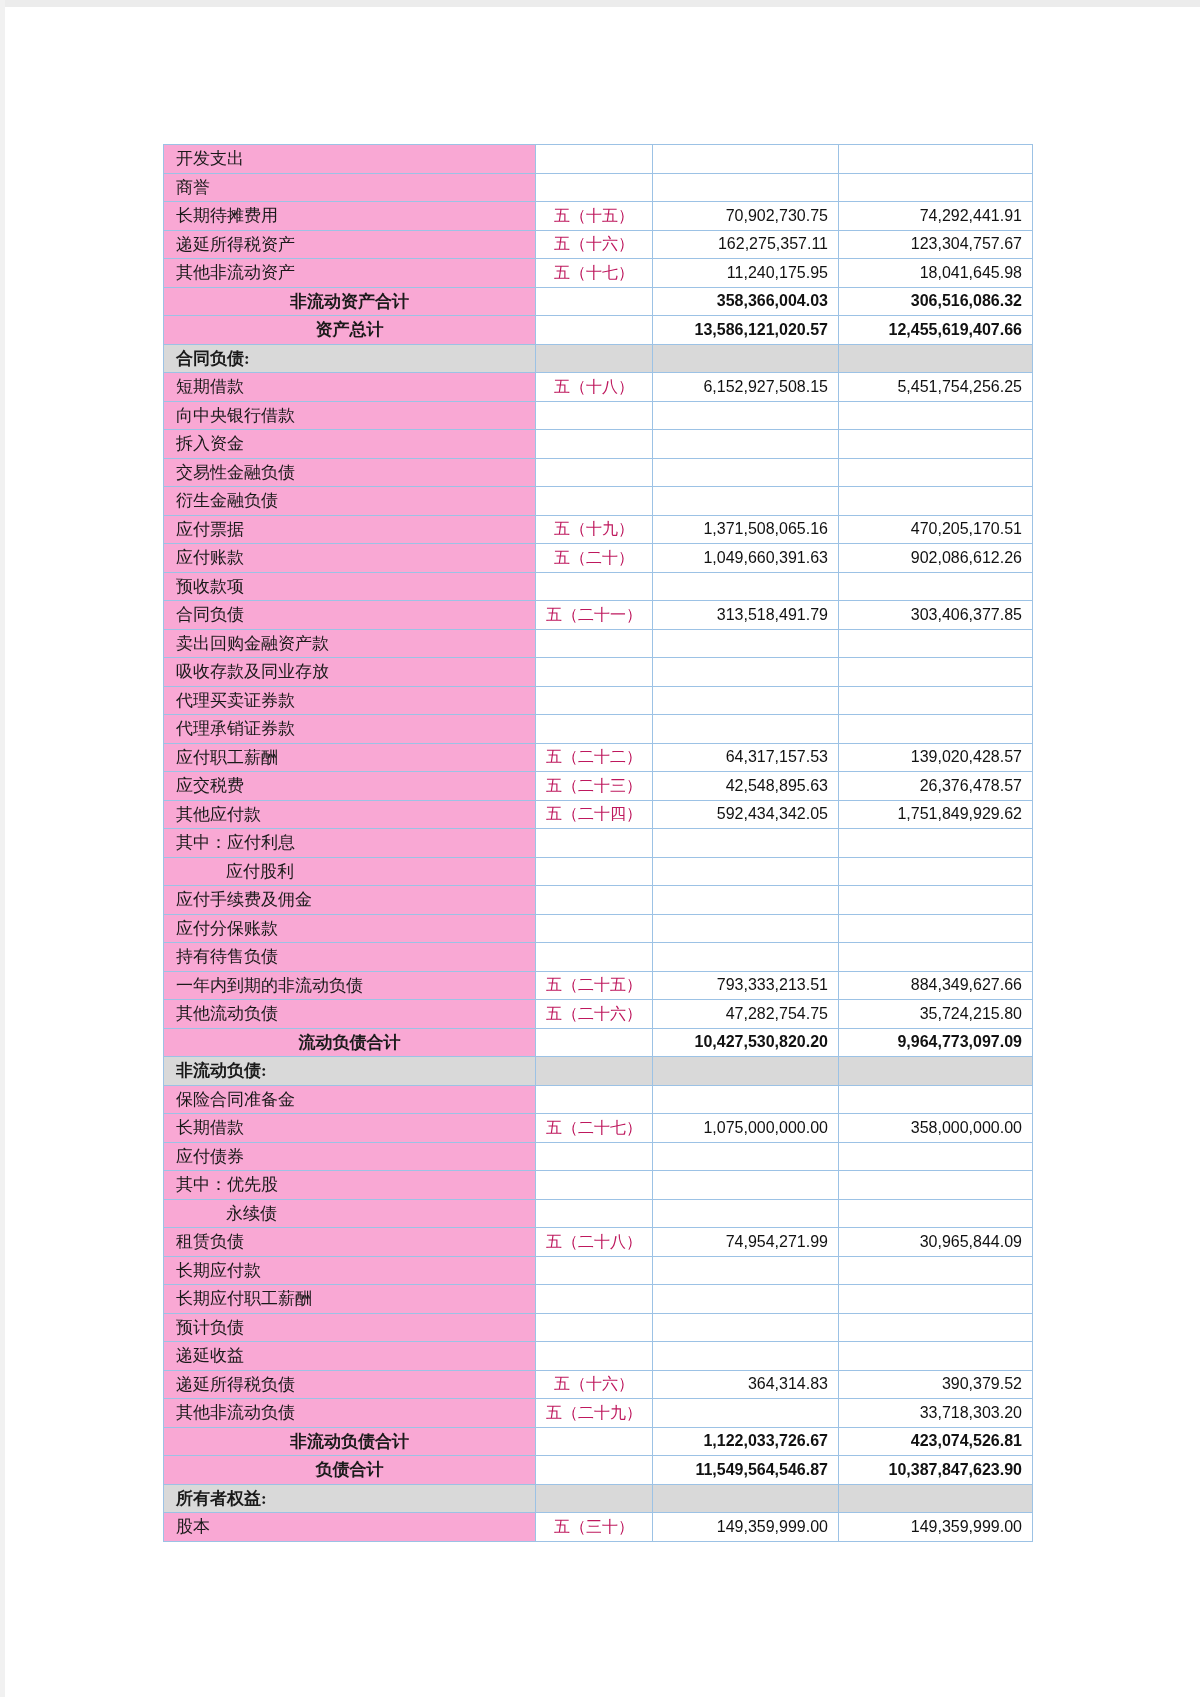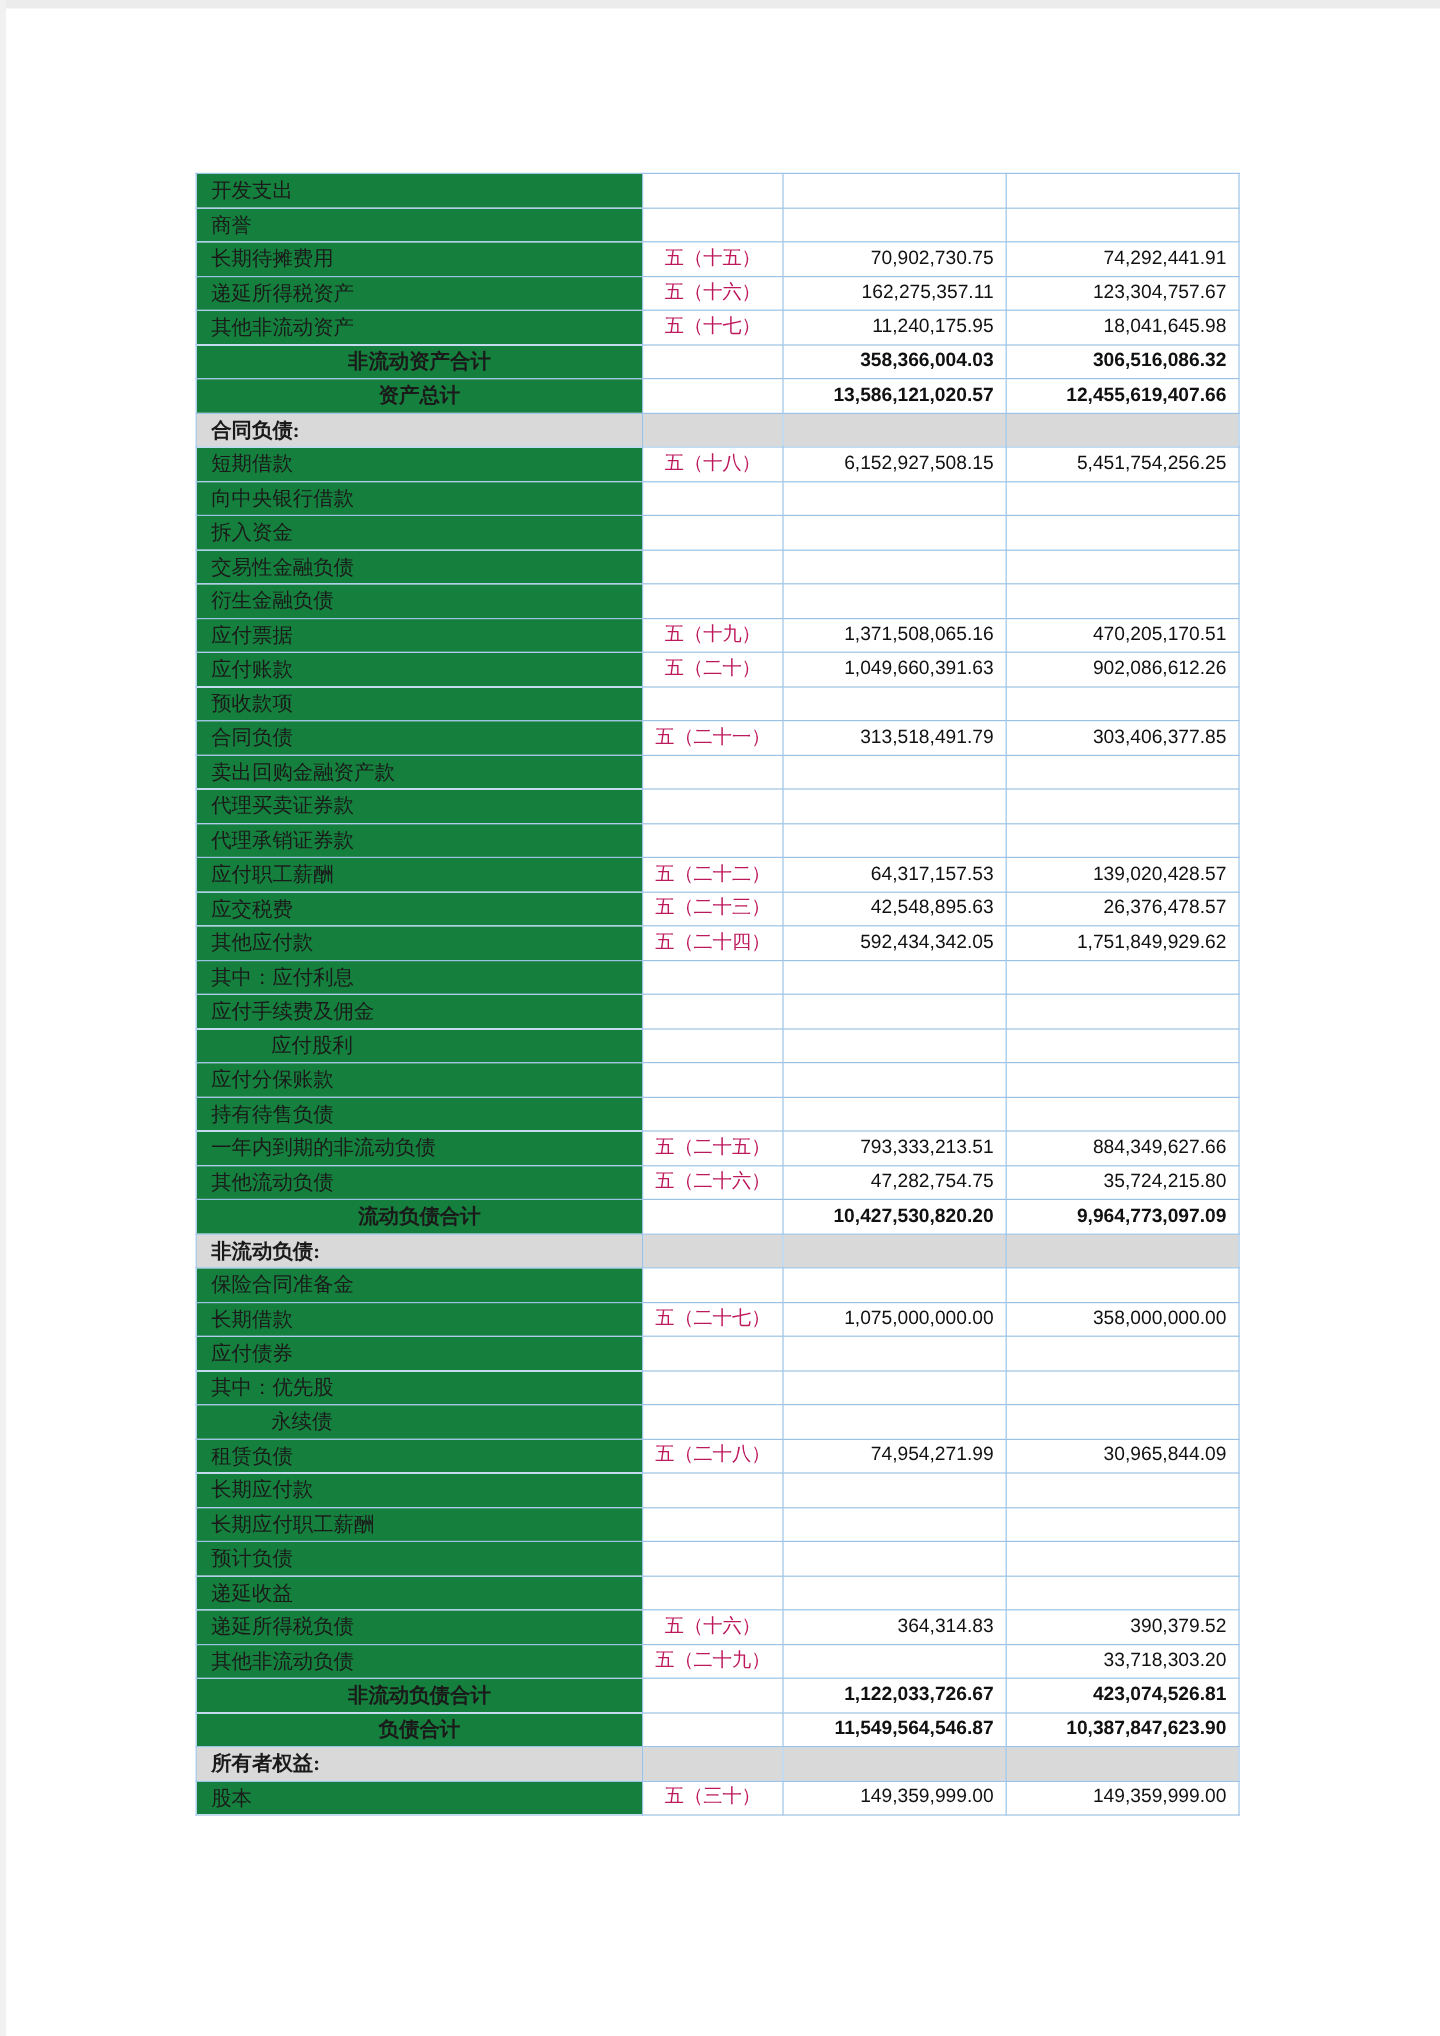--- a/index.html
+++ b/index.html
@@ -26,21 +26,21 @@
     height:27.5px;
     padding:0;
     vertical-align:middle;
     font-size:17px;
     line-height:1;
     overflow:hidden;
     white-space:nowrap;
   }
   
   td.c-label {
-    background:#15803d;
+    background:#f9a8d4;
     padding-left:12px;
     text-align:left;
   }
   
   td.c-note {
     background:#ffffff;
     text-align:center;
     font-size:16px;
     color:#be185d;
   }
@@ -183,20 +183,26 @@
           <td class="c-num">313,518,491.79</td>
           <td class="c-num">303,406,377.85</td>
         </tr>
         <tr class="item">
           <td class="c-label">卖出回购金融资产款</td>
           <td class="c-note"></td>
           <td class="c-num"></td>
           <td class="c-num"></td>
         </tr>
         <tr class="item">
+          <td class="c-label">吸收存款及同业存放</td>
+          <td class="c-note"></td>
+          <td class="c-num"></td>
+          <td class="c-num"></td>
+        </tr>
+        <tr class="item">
           <td class="c-label">代理买卖证券款</td>
           <td class="c-note"></td>
           <td class="c-num"></td>
           <td class="c-num"></td>
         </tr>
         <tr class="item">
           <td class="c-label">代理承销证券款</td>
           <td class="c-note"></td>
           <td class="c-num"></td>
           <td class="c-num"></td>
@@ -218,28 +224,28 @@
           <td class="c-note">五（二十四）</td>
           <td class="c-num">592,434,342.05</td>
           <td class="c-num">1,751,849,929.62</td>
         </tr>
         <tr class="item">
           <td class="c-label">其中：应付利息</td>
           <td class="c-note"></td>
           <td class="c-num"></td>
           <td class="c-num"></td>
         </tr>
-        <tr class="item">
-          <td class="c-label">应付手续费及佣金</td>
-          <td class="c-note"></td>
-          <td class="c-num"></td>
-          <td class="c-num"></td>
-        </tr>
         <tr class="item indent">
           <td class="c-label">应付股利</td>
+          <td class="c-note"></td>
+          <td class="c-num"></td>
+          <td class="c-num"></td>
+        </tr>
+        <tr class="item">
+          <td class="c-label">应付手续费及佣金</td>
           <td class="c-note"></td>
           <td class="c-num"></td>
           <td class="c-num"></td>
         </tr>
         <tr class="item">
           <td class="c-label">应付分保账款</td>
           <td class="c-note"></td>
           <td class="c-num"></td>
           <td class="c-num"></td>
         </tr>

